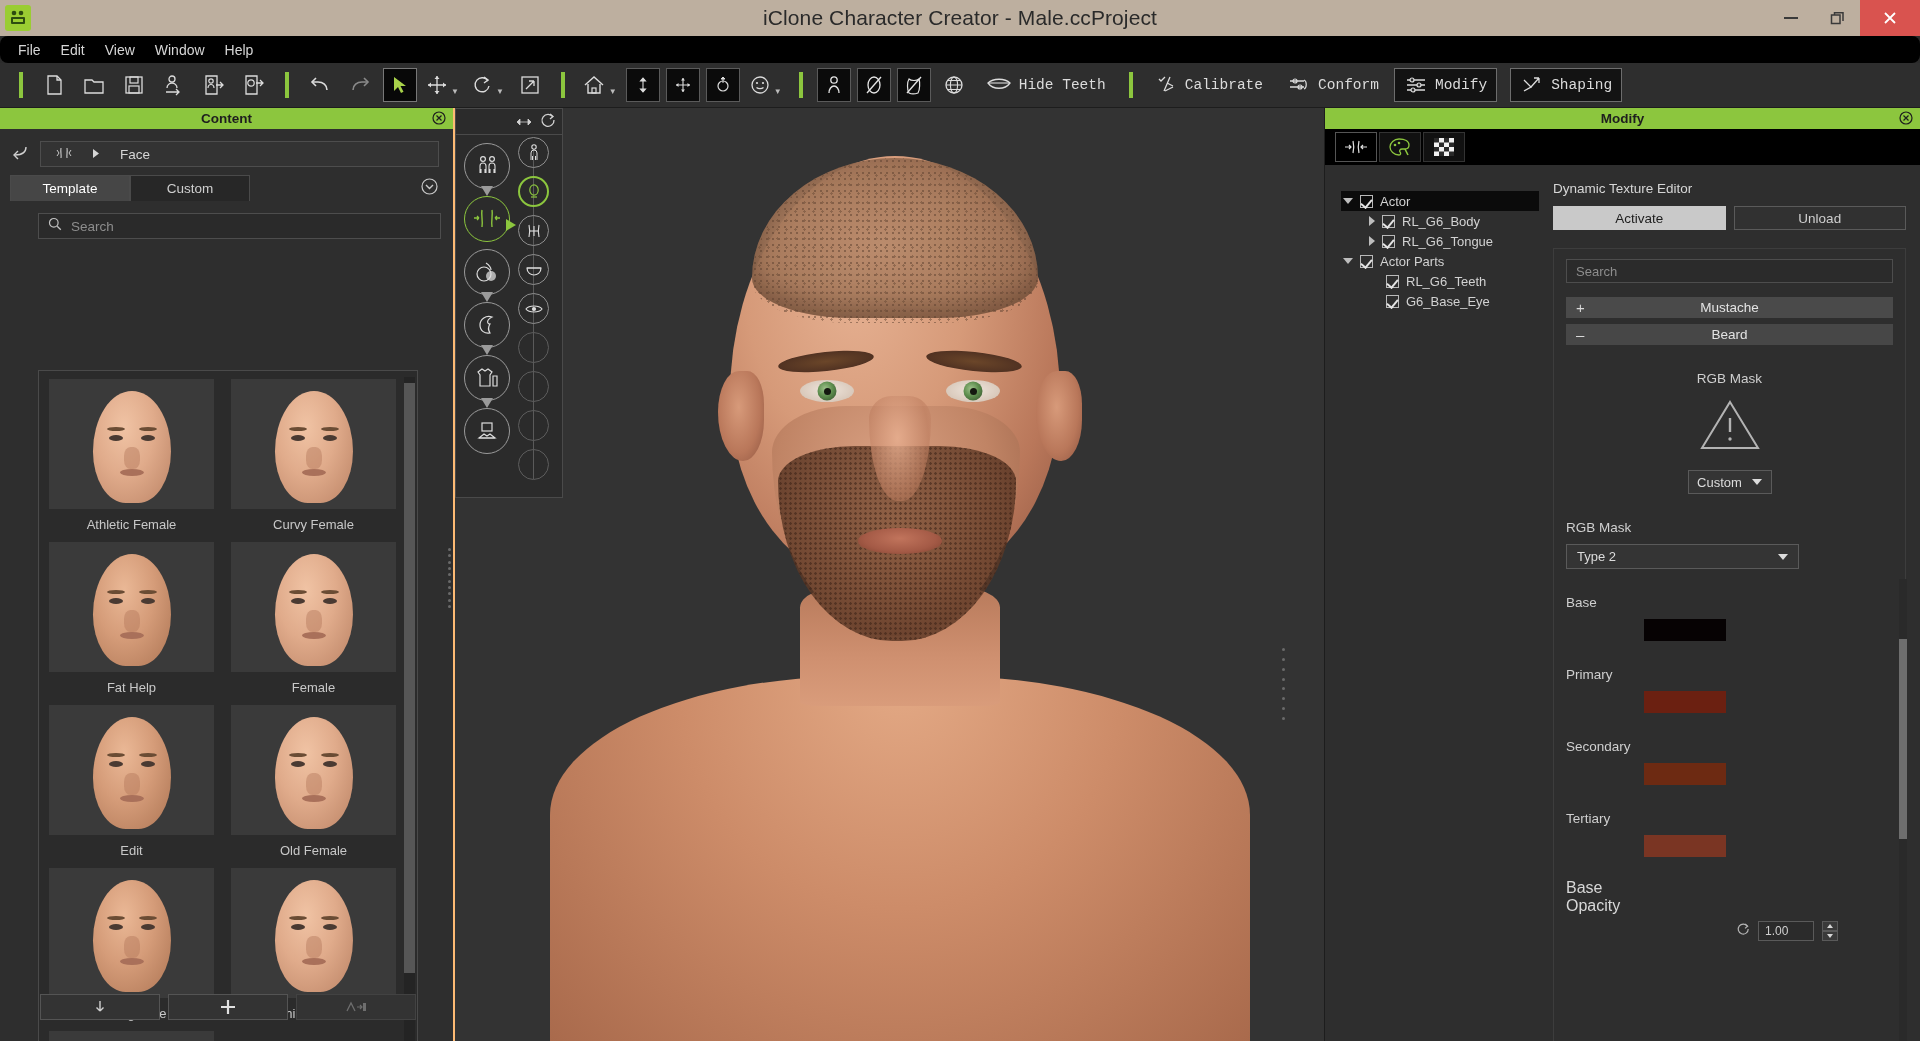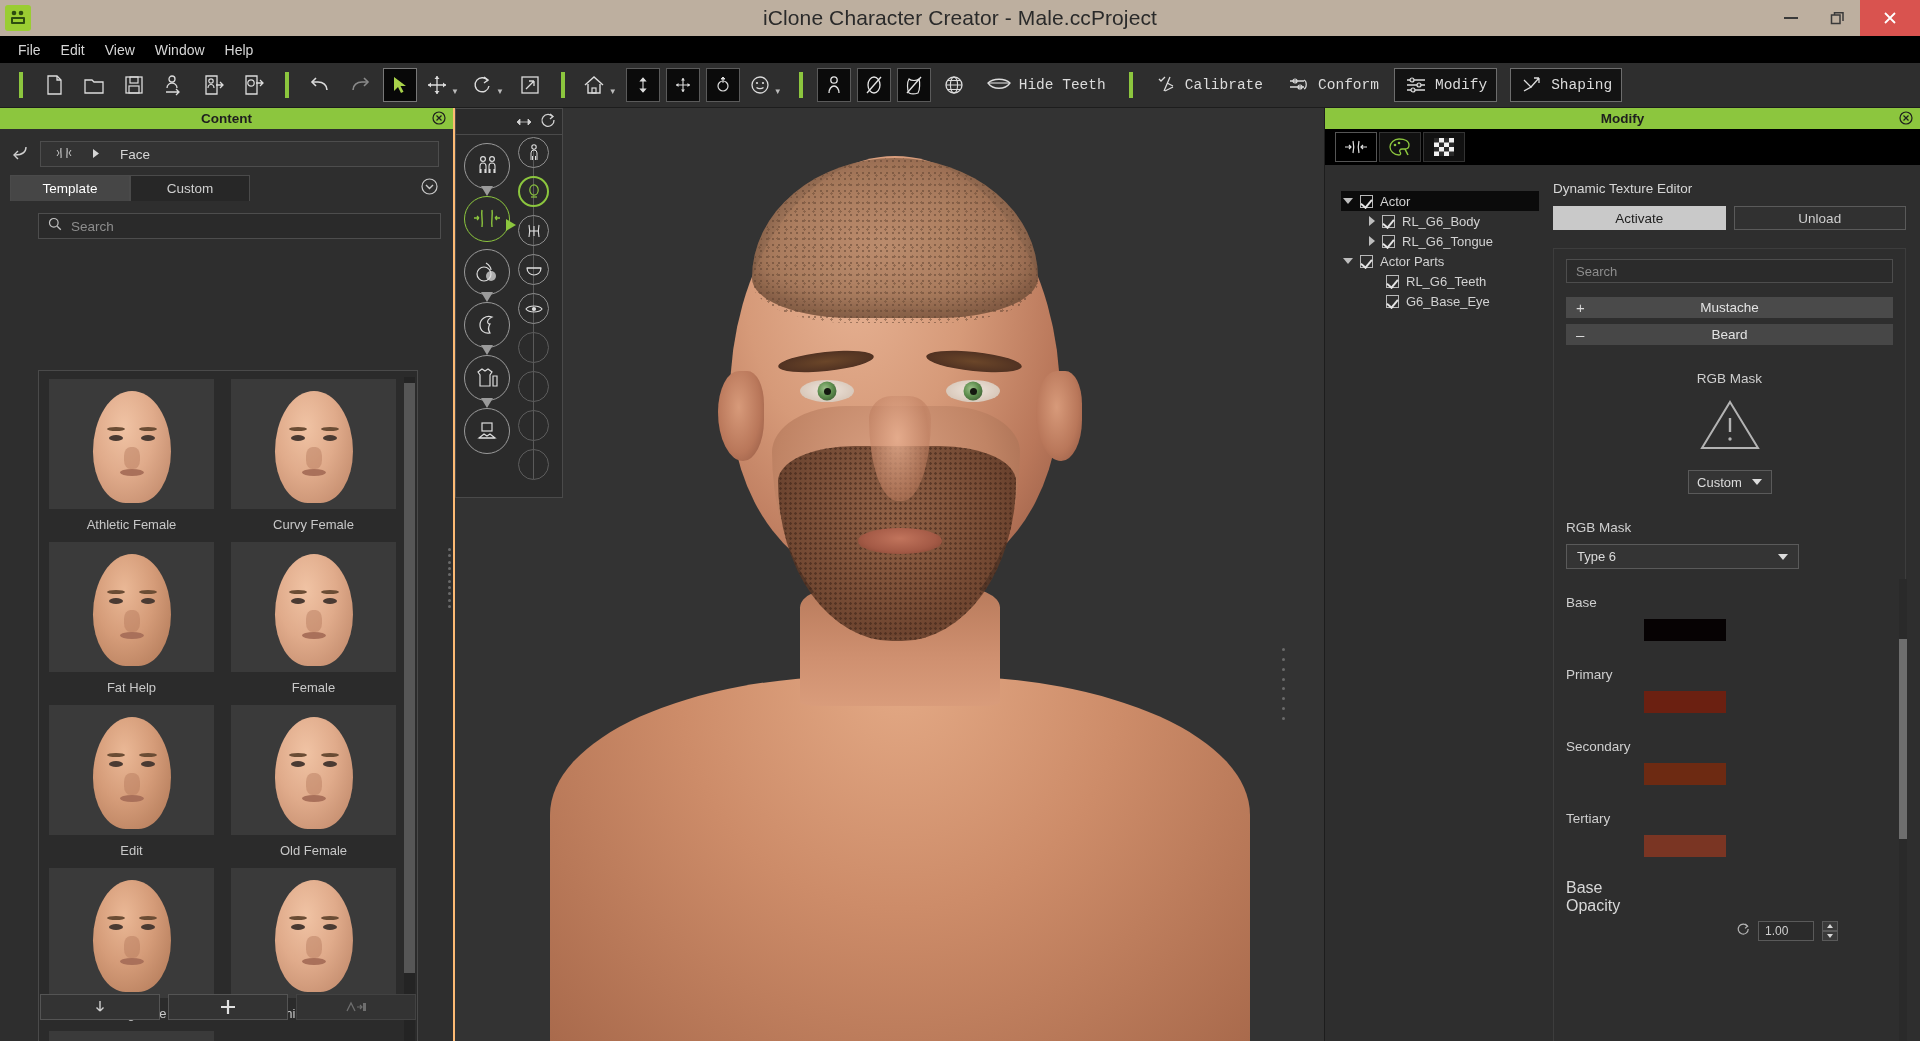--- a/index.html
+++ b/index.html
@@ -33,21 +33,21 @@
     width: 46px; height: 36px; display: flex; align-items: center; justify-content: center;
     color: #3a3a3a;
   }
   .win-btn.close { width: 60px; background: #d9534f; color: #fff; font-size: 20px; }
   .win-btn .bar { width: 14px; height: 2px; background: #3a3a3a; }
   .win-btn svg { display:block; }
 
   
   .menubar {
     position: absolute; left: 0; top: 36px; width: 1920px; height: 27px;
-    background: #000; display: flex; align-items: center; padding-left: 8px;
+    background: #000; display: flex; align-items: center; padding-left: 8px; border-radius: 8px;
   }
   .menu-item { font-size: 14px; color: #d6d6d6; padding: 3px 10px; }
 
   
   .toolbar {
     position: absolute; left: 0; top: 63px; width: 1920px; height: 45px;
     background: #2e2e2e; display: flex; align-items: center; padding-left: 8px;
     border-bottom: 1px solid #1d1d1d;
   }
   .tb-sep { width: 4px; height: 26px; background: #8cc63e; margin: 0 11px; flex: none; }
@@ -1065,21 +1065,21 @@
             </div>
             <div class="custom-dd">
               <span>Custom</span>
               <span class="caret-dn"></span>
             </div>
           </div>
 
           <div class="sec">
             <div class="lbl">RGB Mask</div>
             <div class="select-box">
-              <span>Type 6</span>
+              <span>Type 2</span>
               <span class="caret-dn"></span>
             </div>
           </div>
 
           <div class="sec">
             <div class="lbl">Base</div>
             <div class="swatch" style="background:#060203;"></div>
           </div>
           <div class="sec">
             <div class="lbl">Primary</div>

